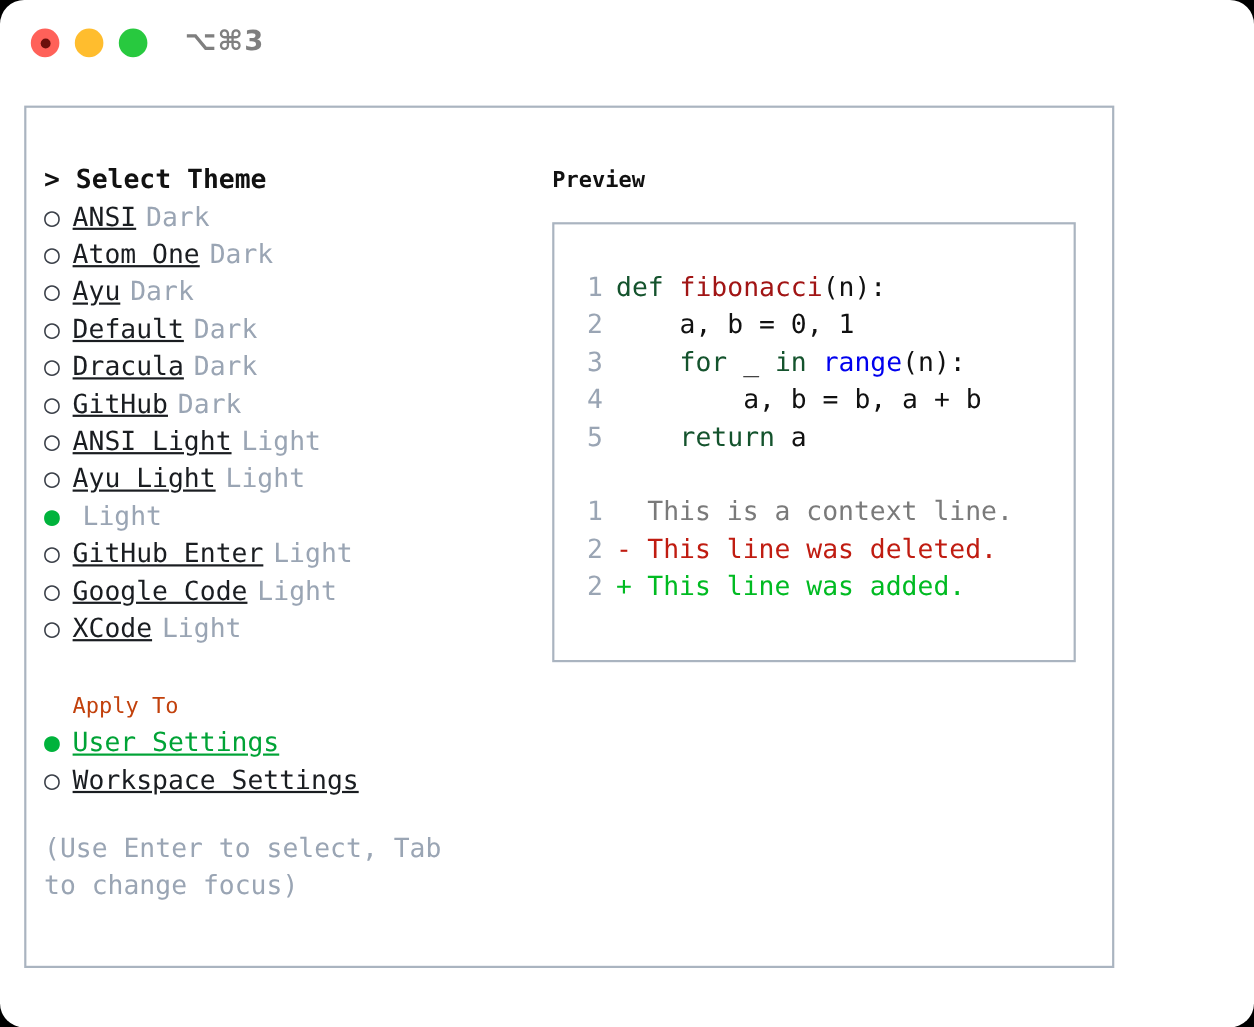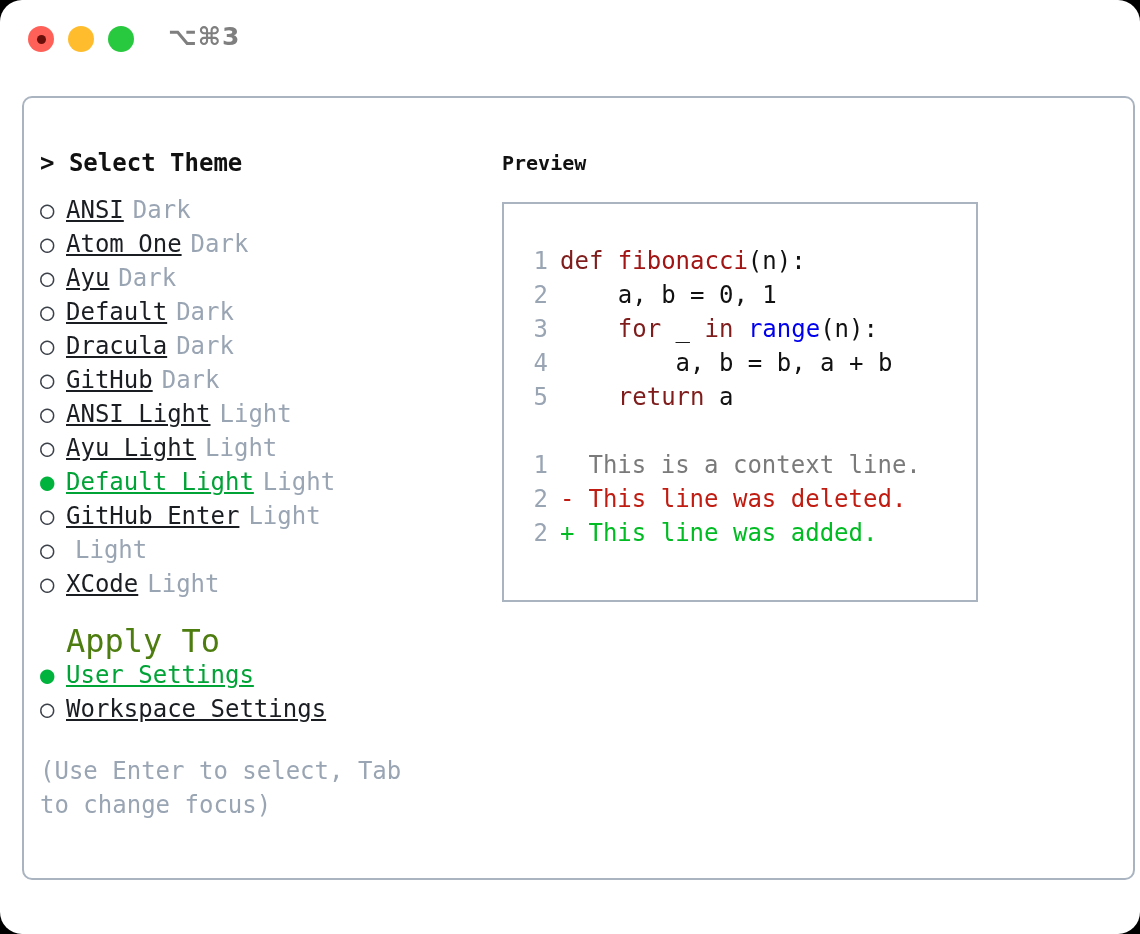--- a/index.html
+++ b/index.html
@@ -68,24 +68,24 @@
     color: #7f7f7f;
     letter-spacing: 1px;
     white-space: pre;
   }
 
   
   .panel {
     position: absolute;
     left: 22px;
     top: 96px;
-    width: 1113px;
+    width: 991px;
     height: 784px;
     border: 2px solid #aab4c0;
-    border-radius: 10px;
+    border-radius: 0;
     box-sizing: border-box;
   }
 
   .columns {
     position: absolute;
     left: 0; top: 0;
     width: 100%; height: 100%;
   }
 
   
@@ -117,28 +117,27 @@
     line-height: 34px;
     color: #3b4049;
     text-align: left;
   }
   .bullet.selected { color: #00b33c; }
   .row-label { color: #1a1d21; text-decoration: underline; }
   .row.is-selected .row-label { color: #00a336; }
   .row-suffix {
     color: #9aa5b4;
     margin-left: 9px;
-    margin-top: 13px;
   }
 
   .section-gap { height: 36px; }
 
   .apply-header {
-    font-size: 32px;
-    color: #4d7c0f;
+    font-size: 20px;
+    color: #c2410c;
     line-height: 34px;
     padding-left: 26px;
     white-space: pre;
   }
 
   .hint {
     margin-top: 28px;
     font-size: 24px;
     line-height: 34px;
     color: #9aa5b4;
@@ -186,21 +185,21 @@
     flex: 0 0 26px;
     text-align: right;
     color: #9aa5b4;
     margin-right: 12px;
   }
   .marker {
     width: 14px;
     flex: 0 0 14px;
     white-space: pre;
   }
-  .tok-kw   { color: #7f1d1d; }
+  .tok-kw   { color: #14532d; }
   .tok-fn   { color: #a11515; text-align: center; }
   .tok-bi   { color: #0000ee; }
   .tok-pl   { color: #111111; }
   .blank-line { height: 34px; }
   .diff-context { color: #7a7a7a; }
   .diff-del { color: #c01c11; }
   .diff-add { color: #00bb22; }
 </style>
 </head>
 <body>
@@ -223,23 +222,23 @@
         <div class="list-header">&gt; Select Theme</div>
         <div id="theme-list">
             <div class="row"><span class="bullet">○</span><span class="row-label">ANSI</span><span class="row-suffix">Dark</span></div>
             <div class="row"><span class="bullet">○</span><span class="row-label">Atom One</span><span class="row-suffix">Dark</span></div>
             <div class="row"><span class="bullet">○</span><span class="row-label">Ayu</span><span class="row-suffix">Dark</span></div>
             <div class="row"><span class="bullet">○</span><span class="row-label">Default</span><span class="row-suffix">Dark</span></div>
             <div class="row"><span class="bullet">○</span><span class="row-label">Dracula</span><span class="row-suffix">Dark</span></div>
             <div class="row"><span class="bullet">○</span><span class="row-label">GitHub</span><span class="row-suffix">Dark</span></div>
             <div class="row"><span class="bullet">○</span><span class="row-label">ANSI Light</span><span class="row-suffix">Light</span></div>
             <div class="row"><span class="bullet">○</span><span class="row-label">Ayu Light</span><span class="row-suffix">Light</span></div>
-            <div class="row is-selected"><span class="bullet selected">●</span><span class="row-label">Default Light</span><span class="row-suffix">Light</span></div>
+            <div class="row is-selected"><span class="bullet selected">●</span><span class="row-suffix">Light</span></div>
             <div class="row"><span class="bullet">○</span><span class="row-label">GitHub Enter</span><span class="row-suffix">Light</span></div>
-            <div class="row"><span class="bullet">○</span><span class="row-suffix">Light</span></div>
+            <div class="row"><span class="bullet">○</span><span class="row-label">Google Code</span><span class="row-suffix">Light</span></div>
             <div class="row"><span class="bullet">○</span><span class="row-label">XCode</span><span class="row-suffix">Light</span></div>
           </div>
 
         <div class="section-gap"></div>
 
         <div class="apply-header">Apply To</div>
         <div id="apply-list">
             <div class="row is-selected"><span class="bullet selected">●</span><span class="row-label">User Settings</span></div>
             <div class="row"><span class="bullet">○</span><span class="row-label">Workspace Settings</span></div>
           </div>

